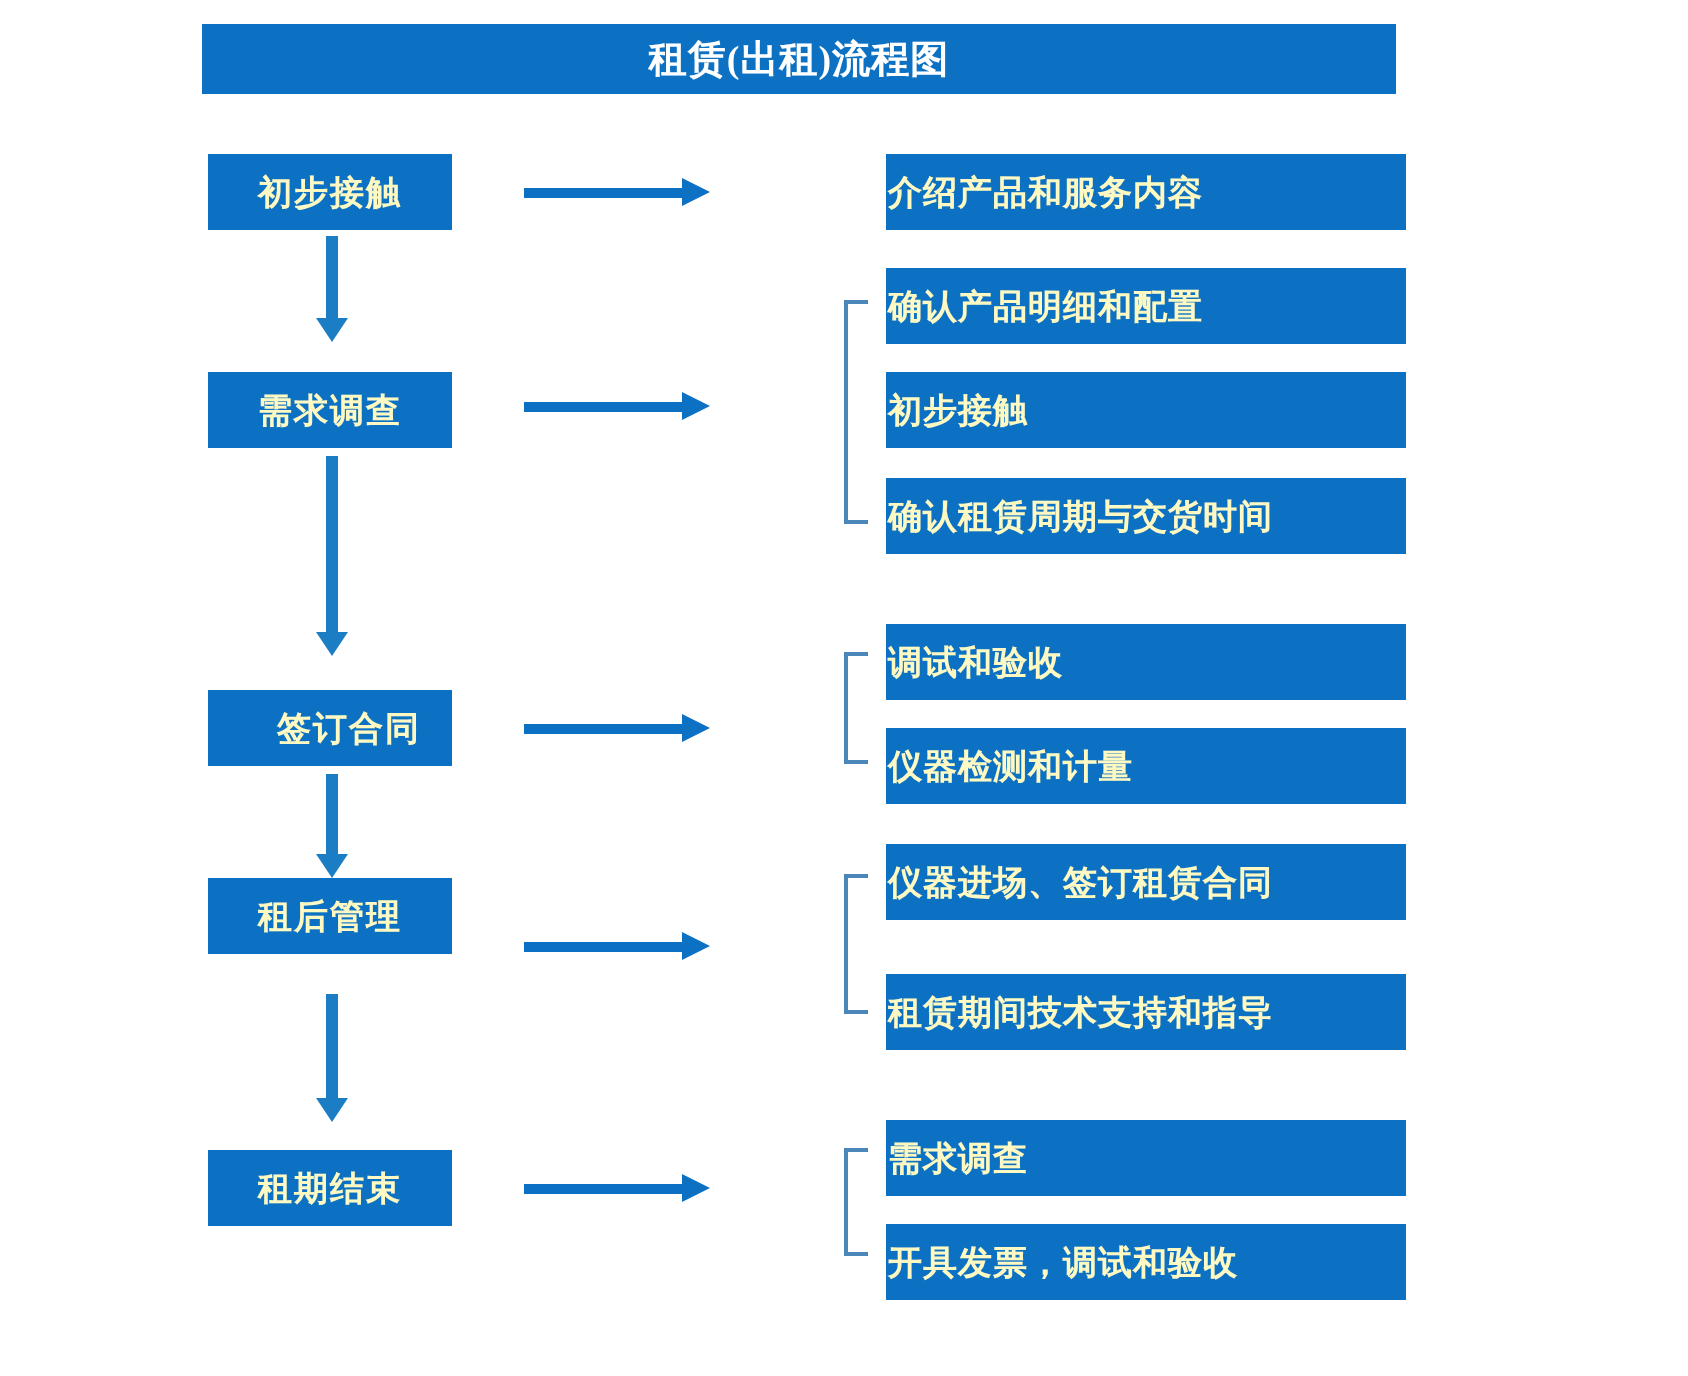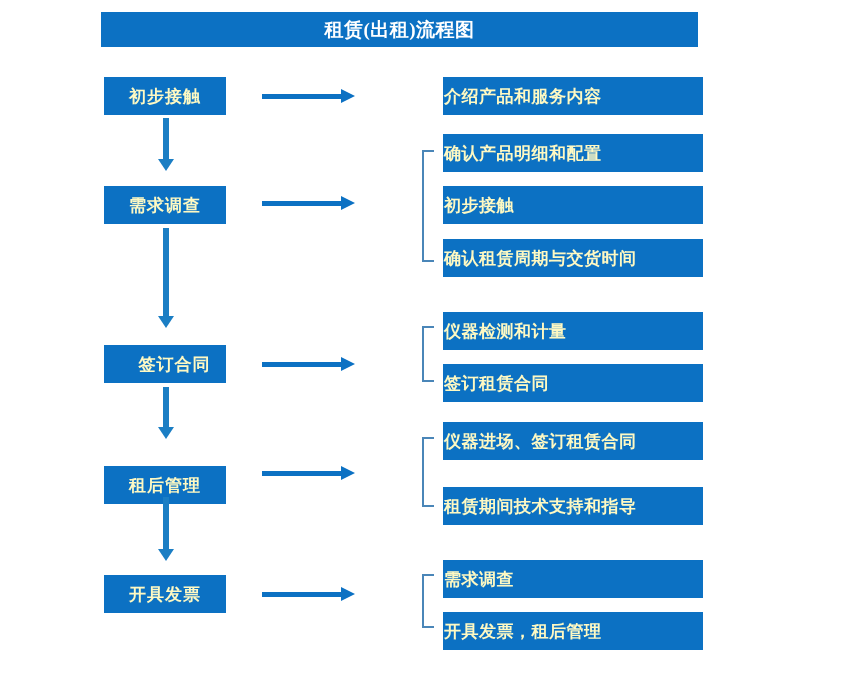--- a/index.html
+++ b/index.html
@@ -127,34 +127,34 @@
 <body>
 
 <div id="canvas">
 
   <div class="title-bar">租赁(出租)流程图</div>
 
   <div id="stages-layer">
       <div class="node stage" style="top: 77px;">初步接触</div>
       <div class="node stage" style="top: 186px;">需求调查</div>
       <div class="node stage" style="top: 345px; padding-left: 19px;">签订合同</div>
-      <div class="node stage" style="top: 466px;">租后管理</div>
-      <div class="node stage" style="top: 575px;">开具发票</div>
+      <div class="node stage" style="top: 439px;">租后管理</div>
+      <div class="node stage" style="top: 575px;">租期结束</div>
     </div>
   <div id="details-layer">
       <div class="node detail" style="top: 77px;">介绍产品和服务内容</div>
       <div class="node detail" style="top: 134px; text-align: right;">确认产品明细和配置</div>
       <div class="node detail" style="top: 186px;">初步接触</div>
       <div class="node detail" style="top: 239px;">确认租赁周期与交货时间</div>
-      <div class="node detail" style="top: 312px;">仪器检测和计量</div>
-      <div class="node detail" style="top: 364px;">签订租赁合同</div>
+      <div class="node detail" style="top: 312px;">调试和验收</div>
+      <div class="node detail" style="top: 364px;">仪器检测和计量</div>
       <div class="node detail" style="top: 422px;">仪器进场、签订租赁合同</div>
       <div class="node detail" style="top: 487px;">租赁期间技术支持和指导</div>
       <div class="node detail" style="top: 560px;">需求调查</div>
-      <div class="node detail" style="top: 612px;">开具发票，租后管理</div>
+      <div class="node detail" style="top: 612px;">开具发票，调试和验收</div>
     </div>
   <div id="harrows-layer">
       <div class="h-arrow" style="top: 89px;">
         <div class="shaft"></div>
         <div class="head"></div>
       </div>
       <div class="h-arrow" style="top: 196px;">
         <div class="shaft"></div>
         <div class="head"></div>
       </div>

